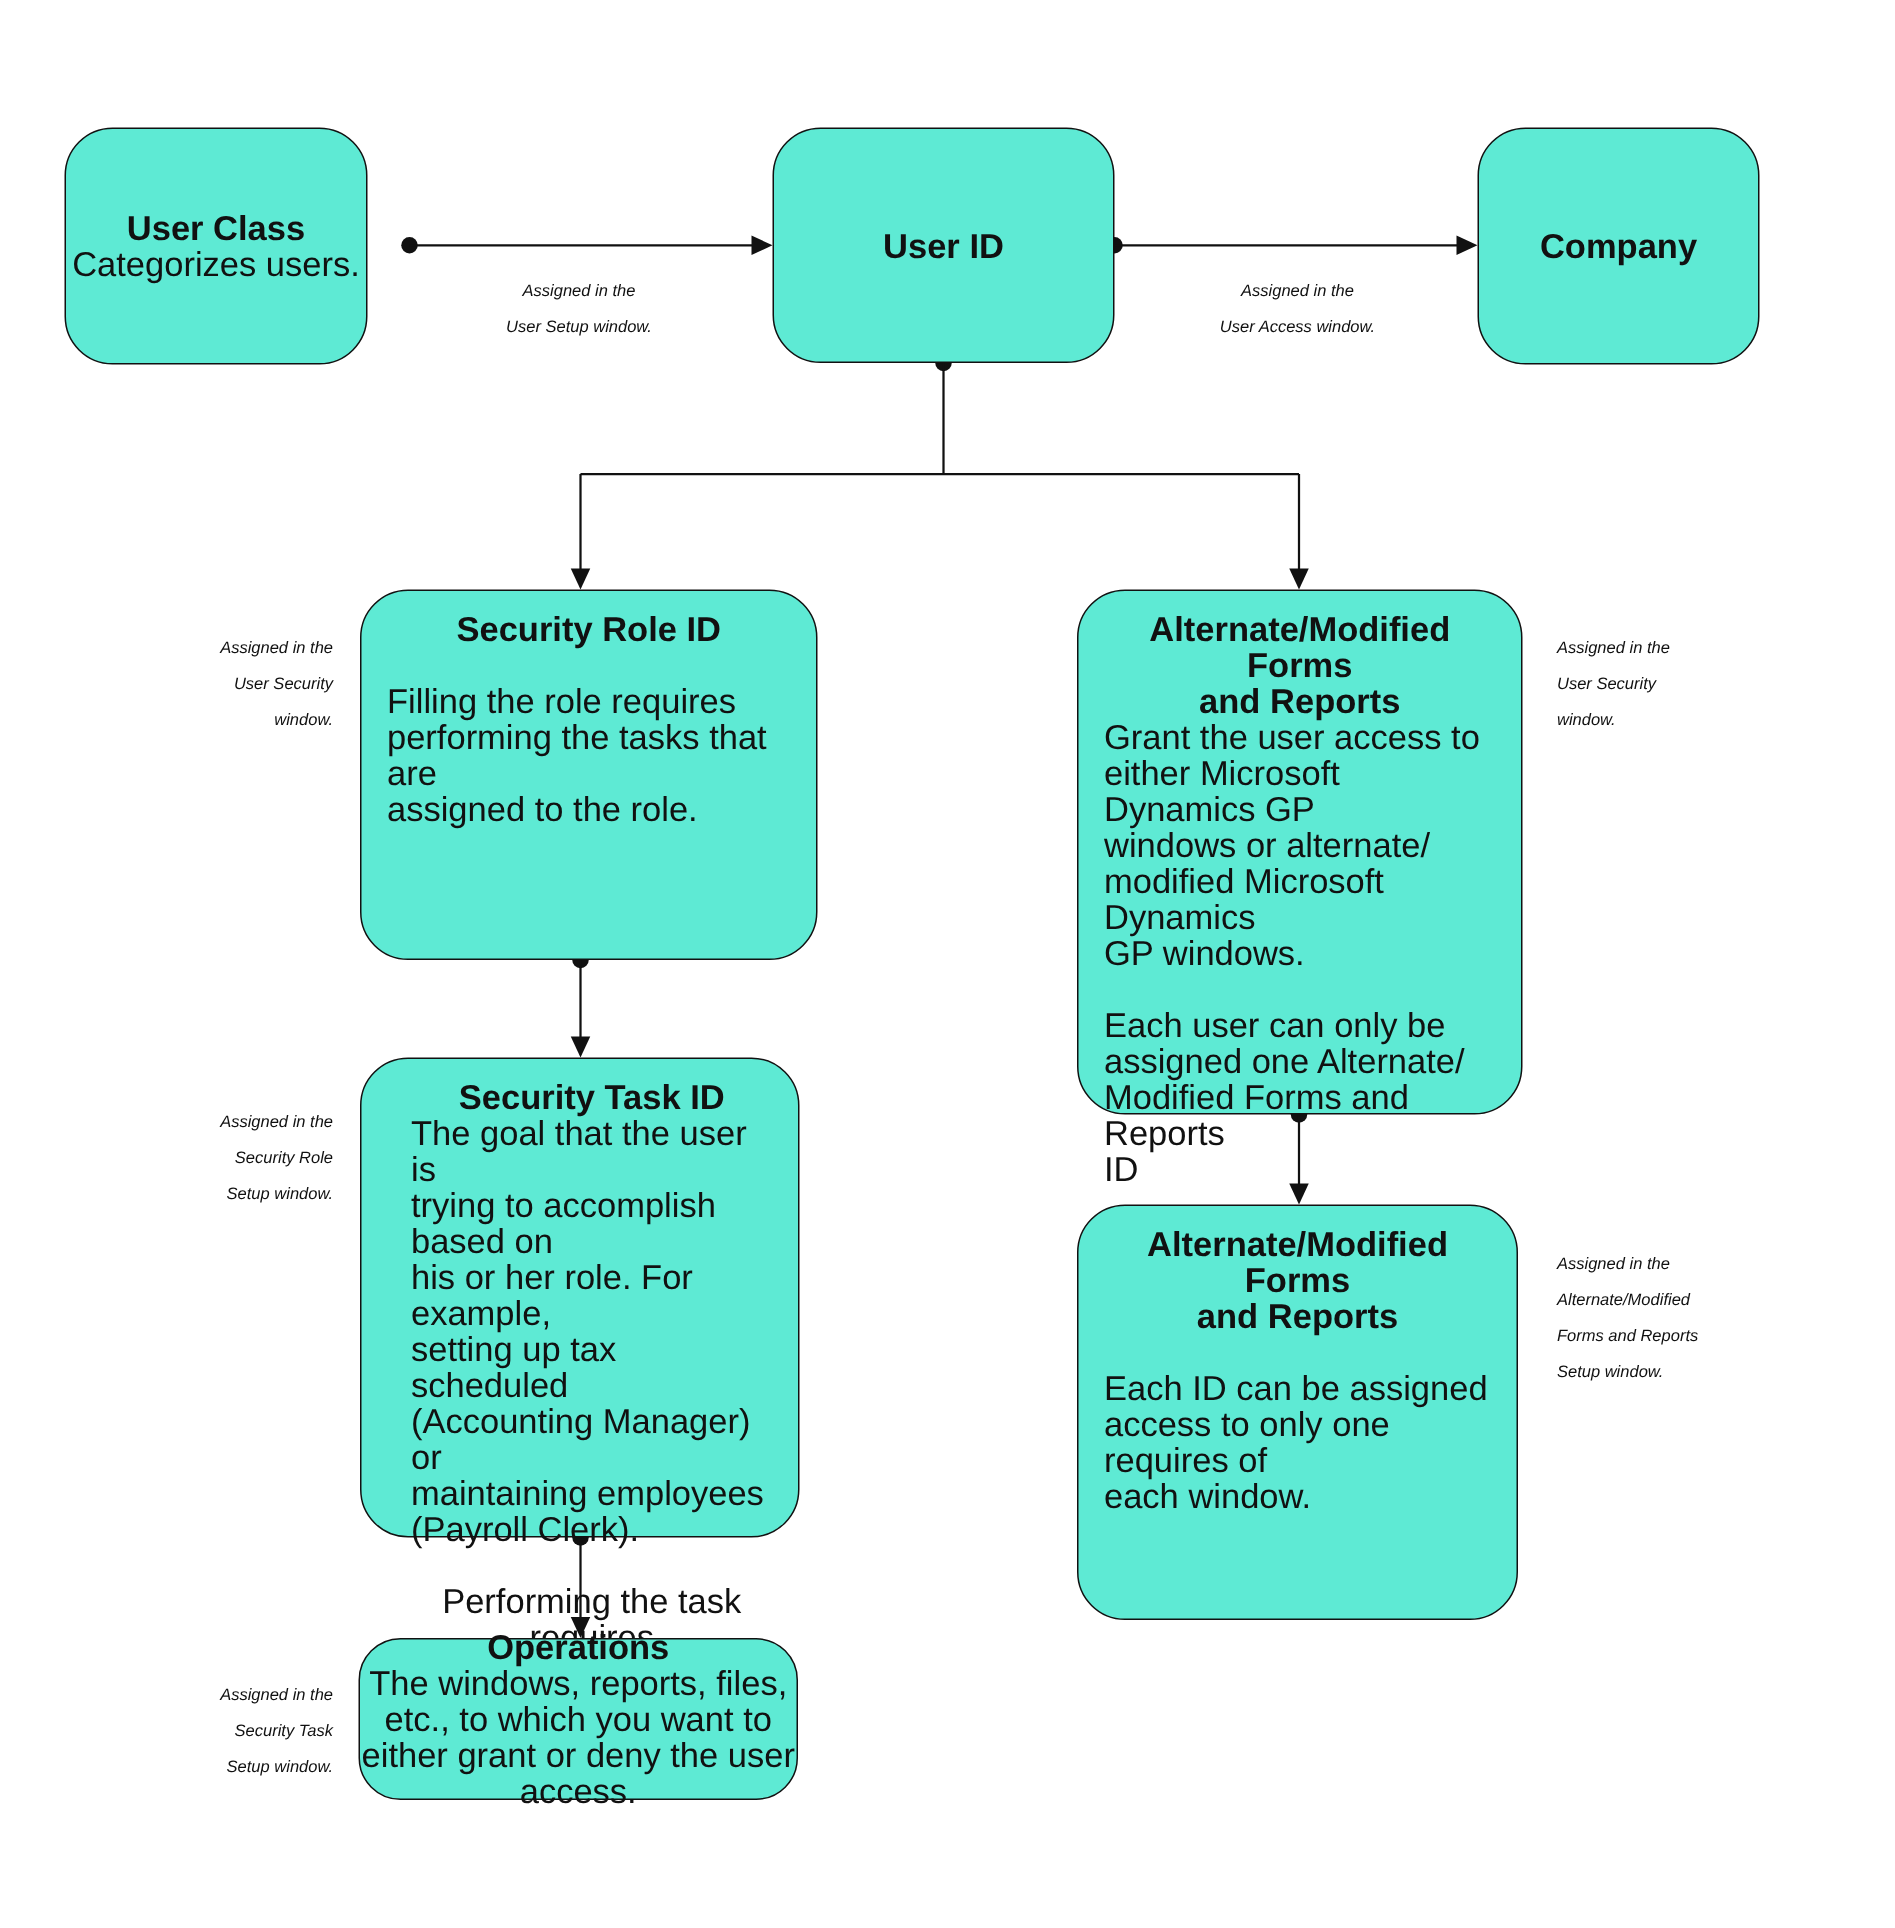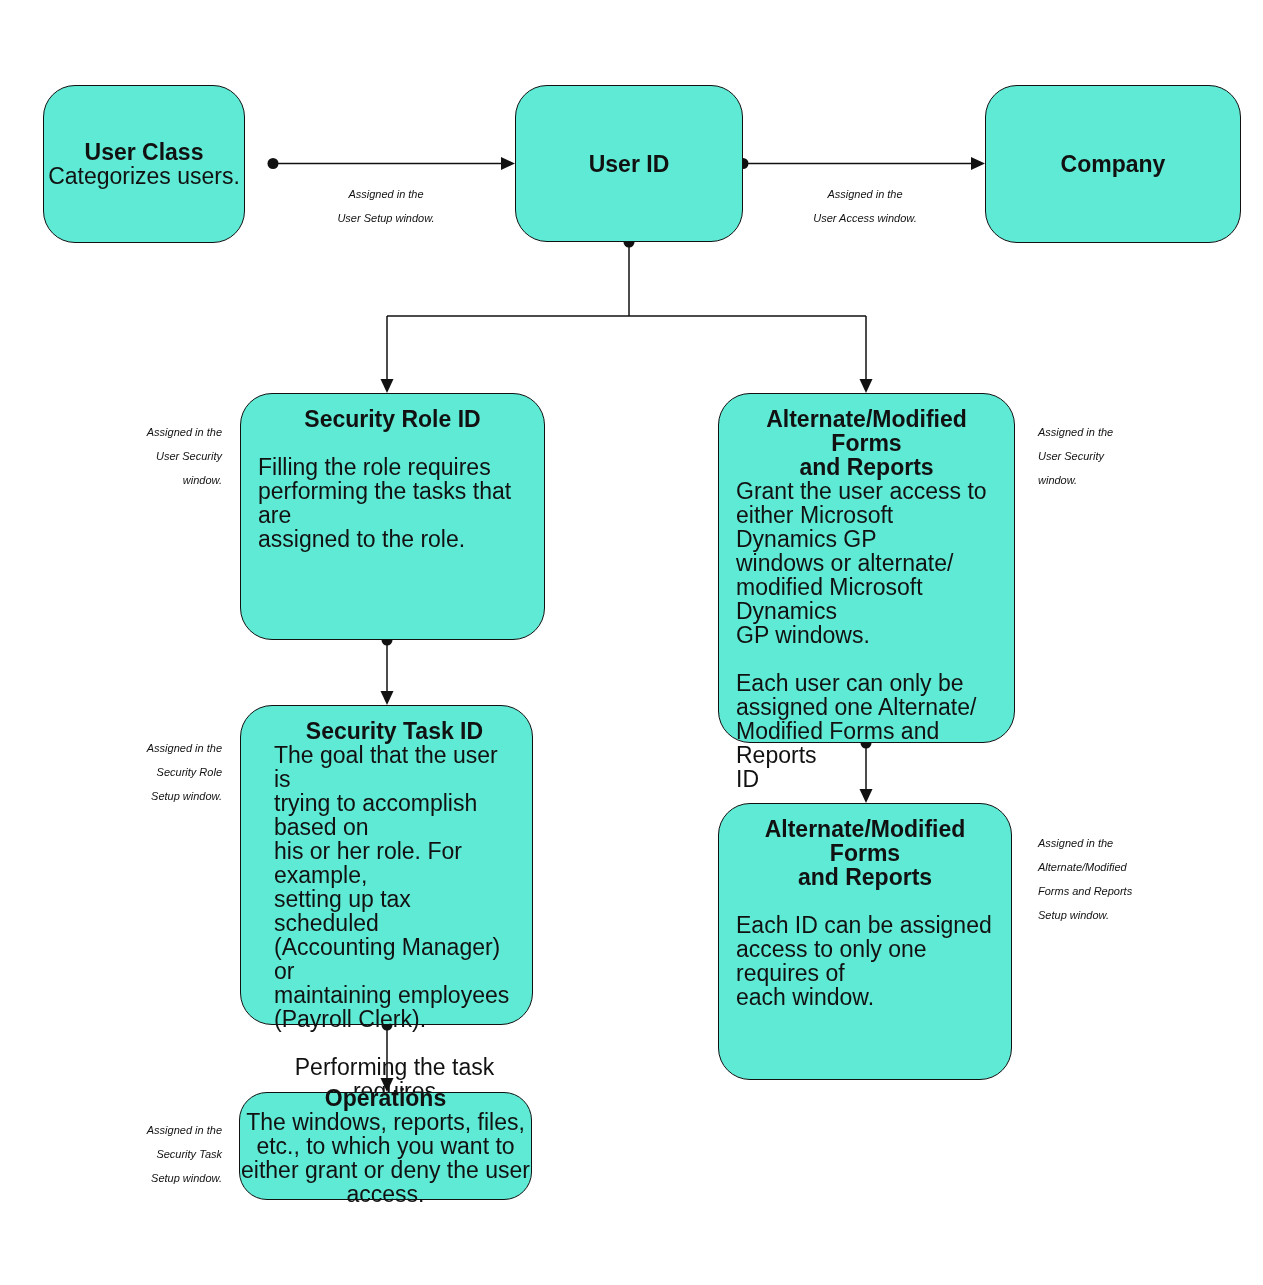--- a/index.html
+++ b/index.html
@@ -59,21 +59,21 @@
     line-height: 24px;
     white-space: pre-line;
   }
   .t-center { text-align: center; }
   .t-right { text-align: right; }
   .t-left { text-align: left; }
 
   
   #user-class        { left: 43px;  top: 85px;   width: 202px; height: 158px; }
   #user-id           { left: 515px; top: 85px;   width: 228px; height: 157px; }
-  #company           { left: 985px; top: 85px;   width: 256px; height: 158px; }
+  #company           { left: 985px; top: 85px;   width: 188px; height: 158px; }
   #security-role-id  { left: 240px; top: 393px;  width: 305px; height: 247px; }
   #alt-forms-assign  { left: 718px; top: 393px;  width: 297px; height: 350px; }
   #security-task-id  { left: 240px; top: 705px;  width: 293px; height: 320px; padding-left: 33px; }
   #alt-forms-setup   { left: 718px; top: 803px;  width: 294px; height: 277px; }
   #operations        { left: 239px; top: 1092px; width: 293px; height: 108px; border-radius: 28px; }
 
   
   #label-user-setup         { left: 266px;  top: 182px;  width: 240px; }
   #label-user-access        { left: 745px;  top: 182px;  width: 240px; }
   #label-user-security-l    { left: 60px;   top: 420px;  width: 162px; }

